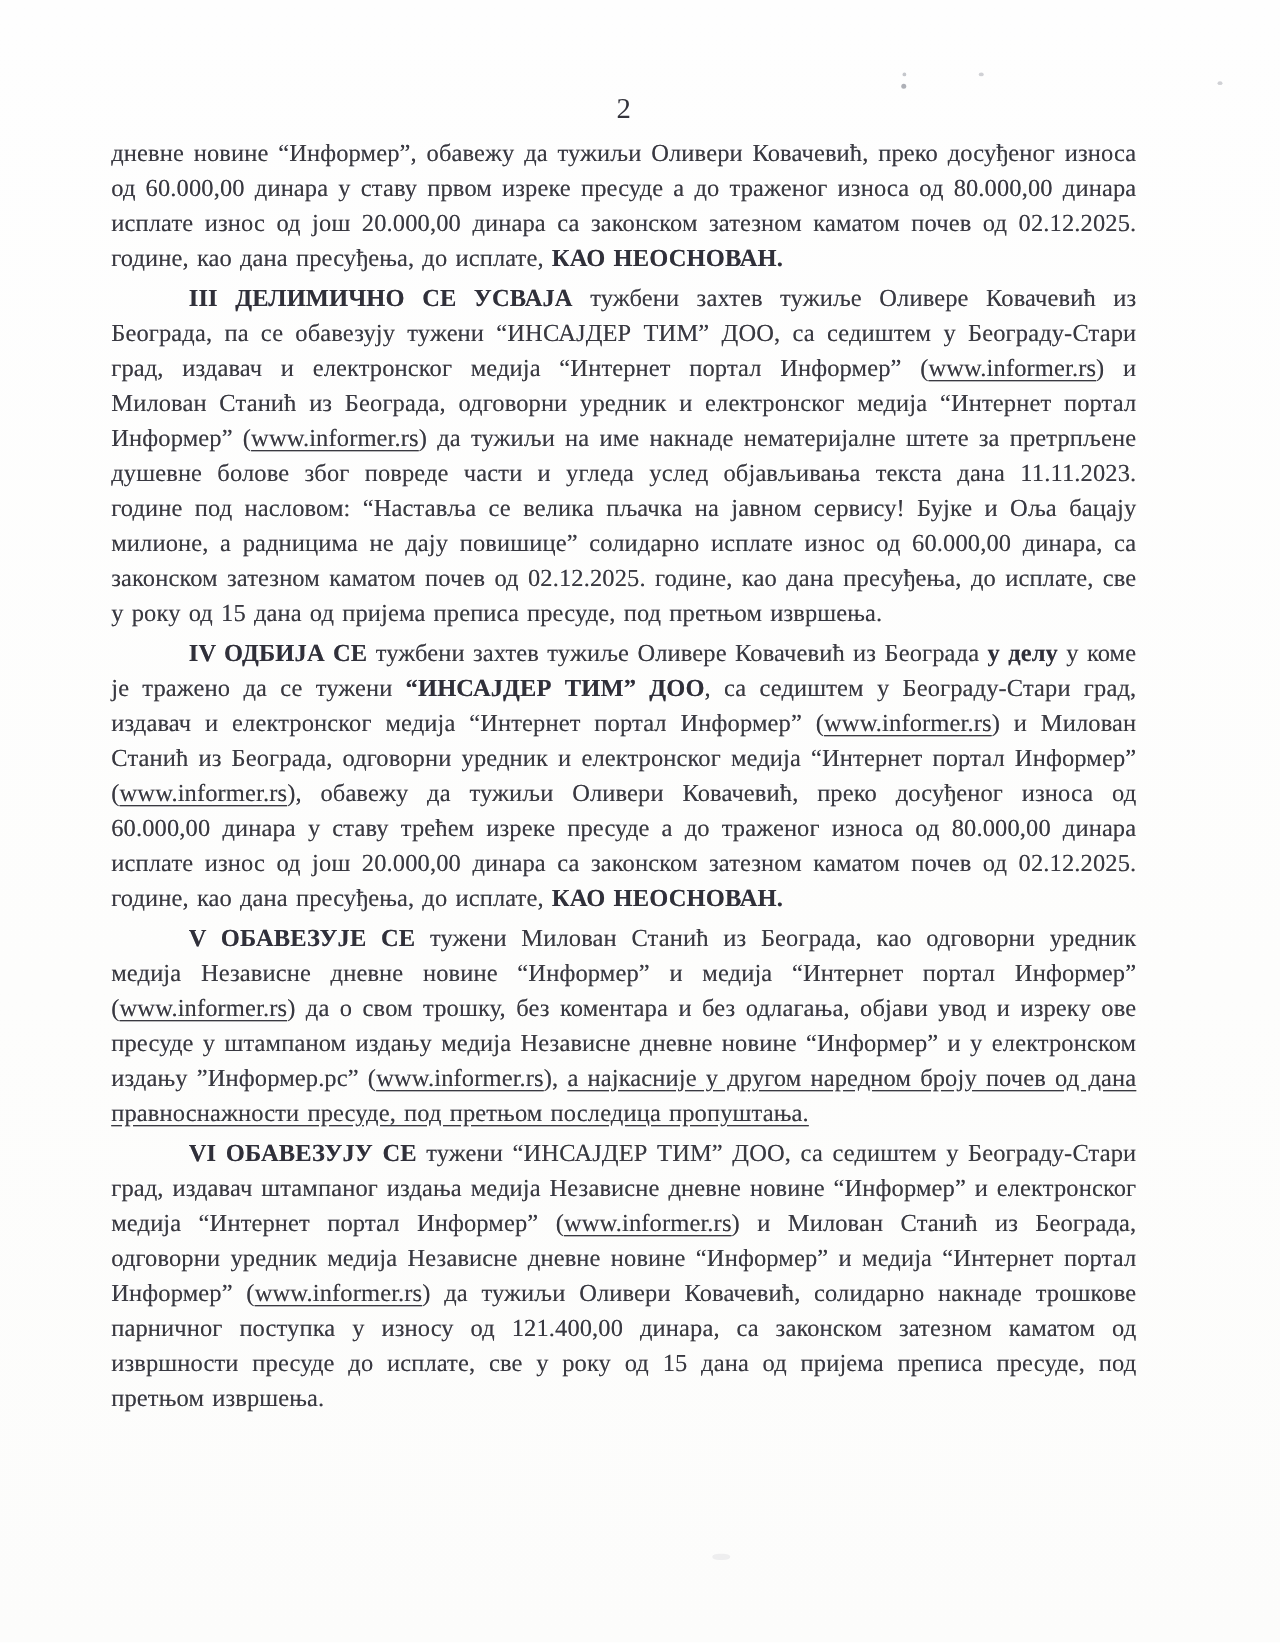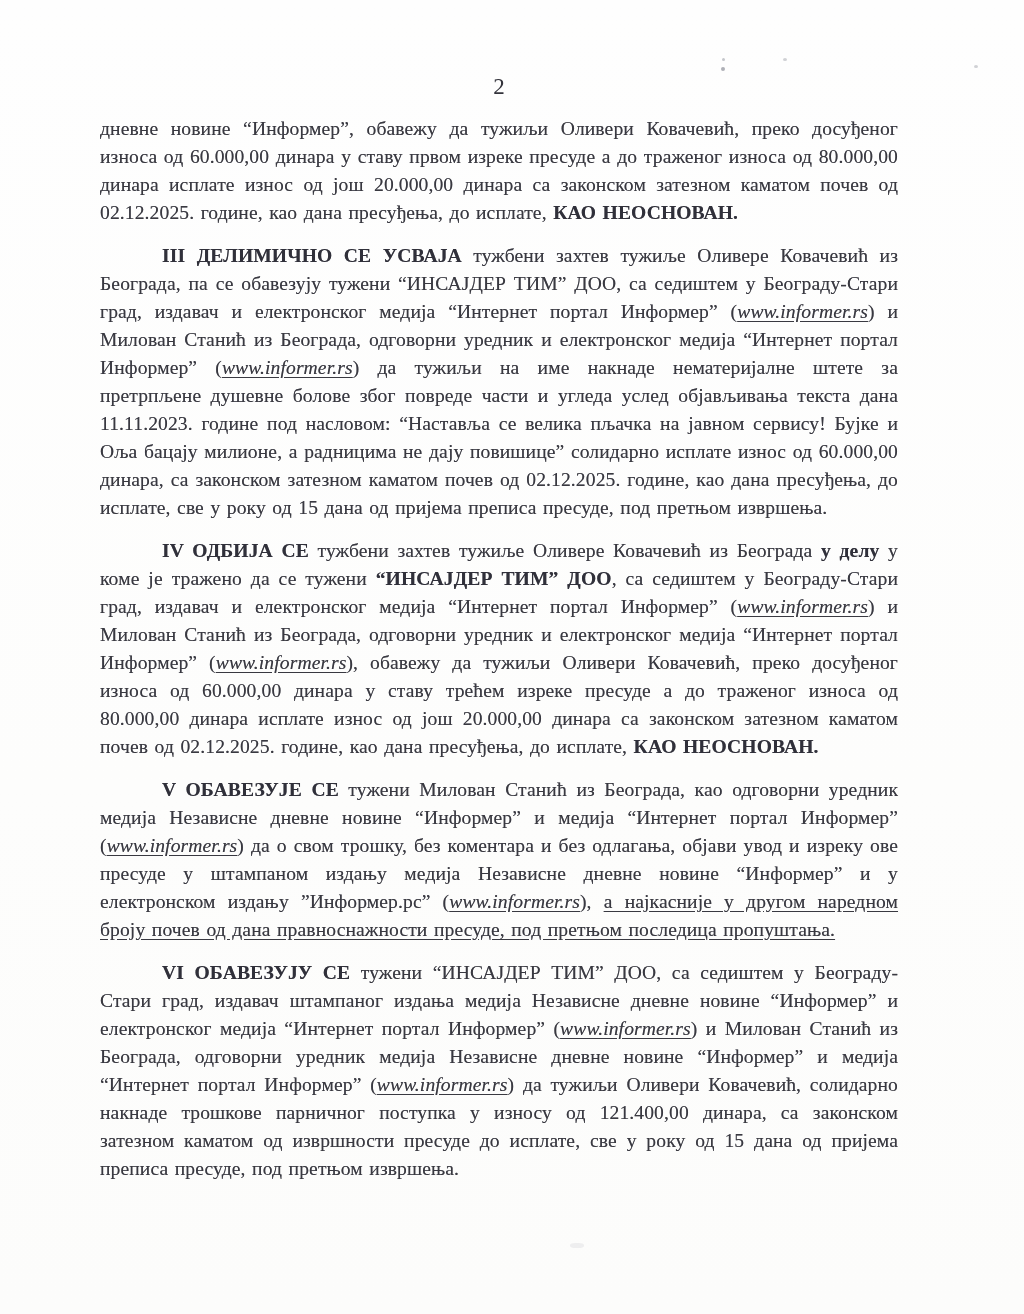--- a/index.html
+++ b/index.html
@@ -25,33 +25,33 @@
     width: 828px;
   }
   .page-number {
     text-align: center;
     font-size: 23px;
     line-height: 26px;
     margin: 0 0 10px 0;
     color: #33333b;
   }
   p.para {
-    margin: 15px;
+    margin: 4px;
     text-align: justify;
     font-size: 19.6px;
     line-height: 28px;
     letter-spacing: 0.1px;
     word-spacing: 1.5px;
     color: #393941;
     text-shadow: 0 0 0.5px rgba(57,57,65,0.55);
   }
   p.para.indent { text-indent: 62px; }
   .bold { font-weight: 700; color: #30303a; }
   .underline { text-decoration: underline; text-underline-offset: 3px; }
-  .link { text-decoration: underline; text-underline-offset: 3px; font-style: italic; }
+  .link { text-decoration: underline; text-underline-offset: 3px; }
   
   .para-ruling-continuation { margin-bottom: 52px; }
   .para-section-iii { margin-bottom: 48px; }
   .para-section-iv { margin-bottom: 36px; }
   .para-section-v { margin-bottom: 28px; }
   .para-section-vi { margin-bottom: 0; }
   
   .artifact {
     position: absolute;
     background: #8b8f99;

